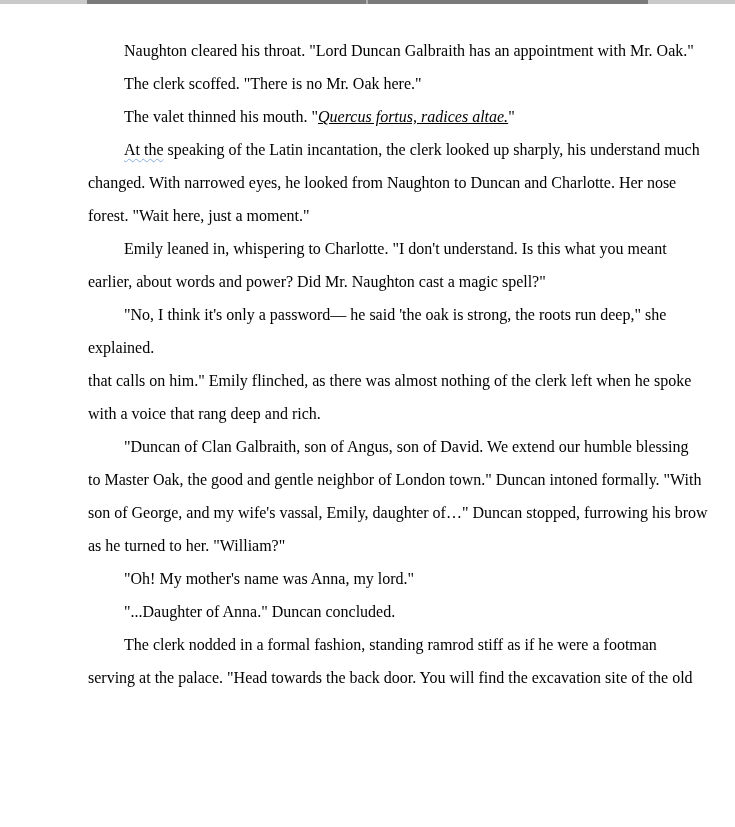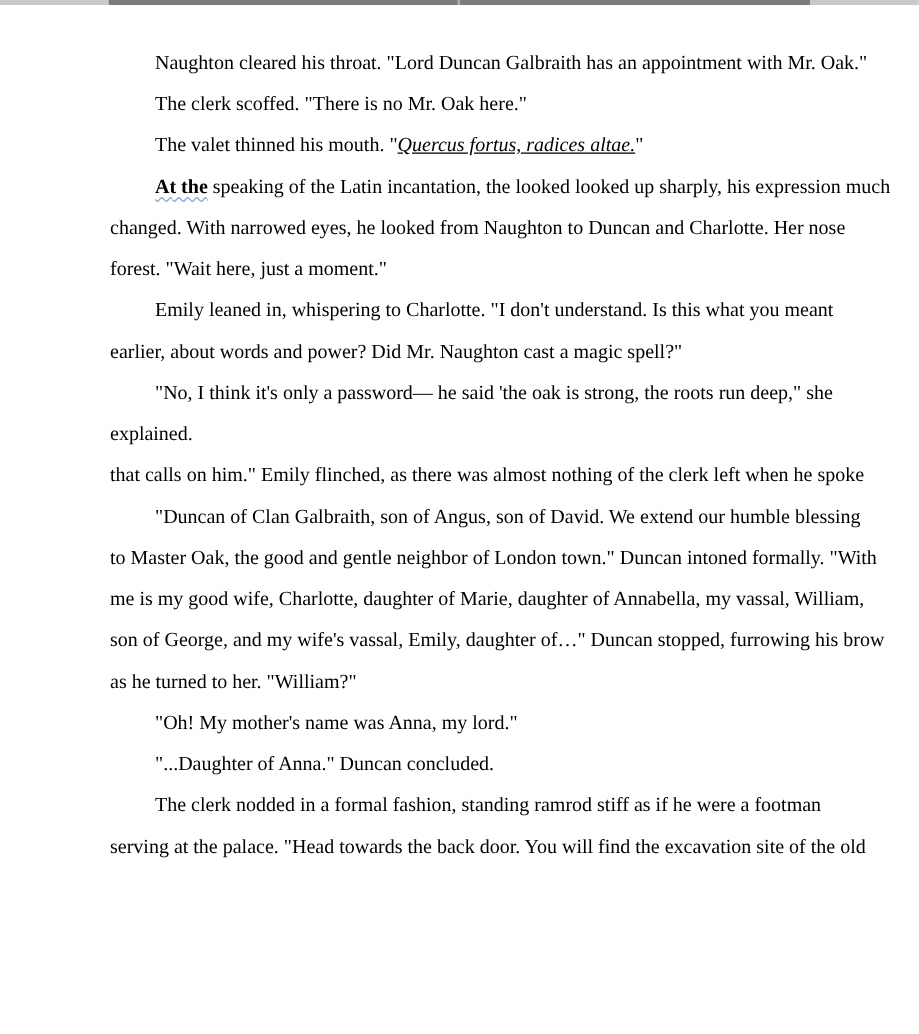--- a/index.html
+++ b/index.html
@@ -55,51 +55,50 @@
   }
   .line.indent {
     text-indent: 36px;
   }
   .seg-italic { font-style: italic; text-decoration: underline; }
   .seg-squiggle {
     text-decoration-line: underline;
     text-decoration-style: wavy;
     text-decoration-thickness: 1px;
     text-underline-offset: 3px;
-    font-weight: bold;
   }
 </style>
 </head>
 <body>
 
 <div class="screen">
 
   <div class="top-strip">
     <div class="strip-seg strip-left" style="background: rgb(201, 201, 201);"></div>
     <div class="strip-seg strip-center" style="background: rgb(123, 123, 123);">
       <div class="strip-notch" style="background: rgb(174, 174, 174);"></div>
     </div>
     <div class="strip-seg strip-right" style="background: rgb(201, 201, 201);"></div>
   </div>
 
   <div class="doc-content" id="doc-content" style="color: rgb(0, 0, 0);">
       <div class="line indent"><span>Naughton cleared his throat. "Lord Duncan Galbraith has an appointment with Mr. Oak."</span></div>
       <div class="line indent"><span>The clerk scoffed. "There is no Mr. Oak here."</span></div>
       <div class="line indent"><span>The valet thinned his mouth. "</span><span class="seg-italic">Quercus fortus, radices altae.</span><span>"</span></div>
-      <div class="line indent"><span class="seg-squiggle" style="text-decoration-color: rgb(135, 174, 221);">At the</span><span> speaking of the Latin incantation, the looked looked up sharply, his expression much</span></div>
+      <div class="line indent"><span class="seg-squiggle" style="text-decoration-color: rgb(135, 174, 221);">At the</span><span> speaking of the Latin incantation, the clerk looked up sharply, his understand much</span></div>
       <div class="line"><span>changed. With narrowed eyes, he looked from Naughton to Duncan and Charlotte. Her nose</span></div>
       <div class="line"><span>forest. "Wait here, just a moment."</span></div>
       <div class="line indent"><span>Emily leaned in, whispering to Charlotte. "I don't understand. Is this what you meant</span></div>
       <div class="line"><span>earlier, about words and power? Did Mr. Naughton cast a magic spell?"</span></div>
       <div class="line indent"><span>"No, I think it's only a password— he said 'the oak is strong, the roots run deep," she</span></div>
       <div class="line"><span>explained.</span></div>
       <div class="line"><span>that calls on him." Emily flinched, as there was almost nothing of the clerk left when he spoke</span></div>
+      <div class="line"><span>with a voice that rang deep and rich.</span></div>
       <div class="line indent"><span>"Duncan of Clan Galbraith, son of Angus, son of David. We extend our humble blessing</span></div>
       <div class="line"><span>to Master Oak, the good and gentle neighbor of London town." Duncan intoned formally. "With</span></div>
-      <div class="line"><span>me is my good wife, Charlotte, daughter of Marie, daughter of Annabella, my vassal, William,</span></div>
       <div class="line"><span>son of George, and my wife's vassal, Emily, daughter of…" Duncan stopped, furrowing his brow</span></div>
       <div class="line"><span>as he turned to her. "William?"</span></div>
       <div class="line indent"><span>"Oh! My mother's name was Anna, my lord."</span></div>
       <div class="line indent"><span>"...Daughter of Anna." Duncan concluded.</span></div>
       <div class="line indent"><span>The clerk nodded in a formal fashion, standing ramrod stiff as if he were a footman</span></div>
       <div class="line"><span>serving at the palace. "Head towards the back door. You will find the excavation site of the old</span></div>
     </div>
 
 </div>
 

